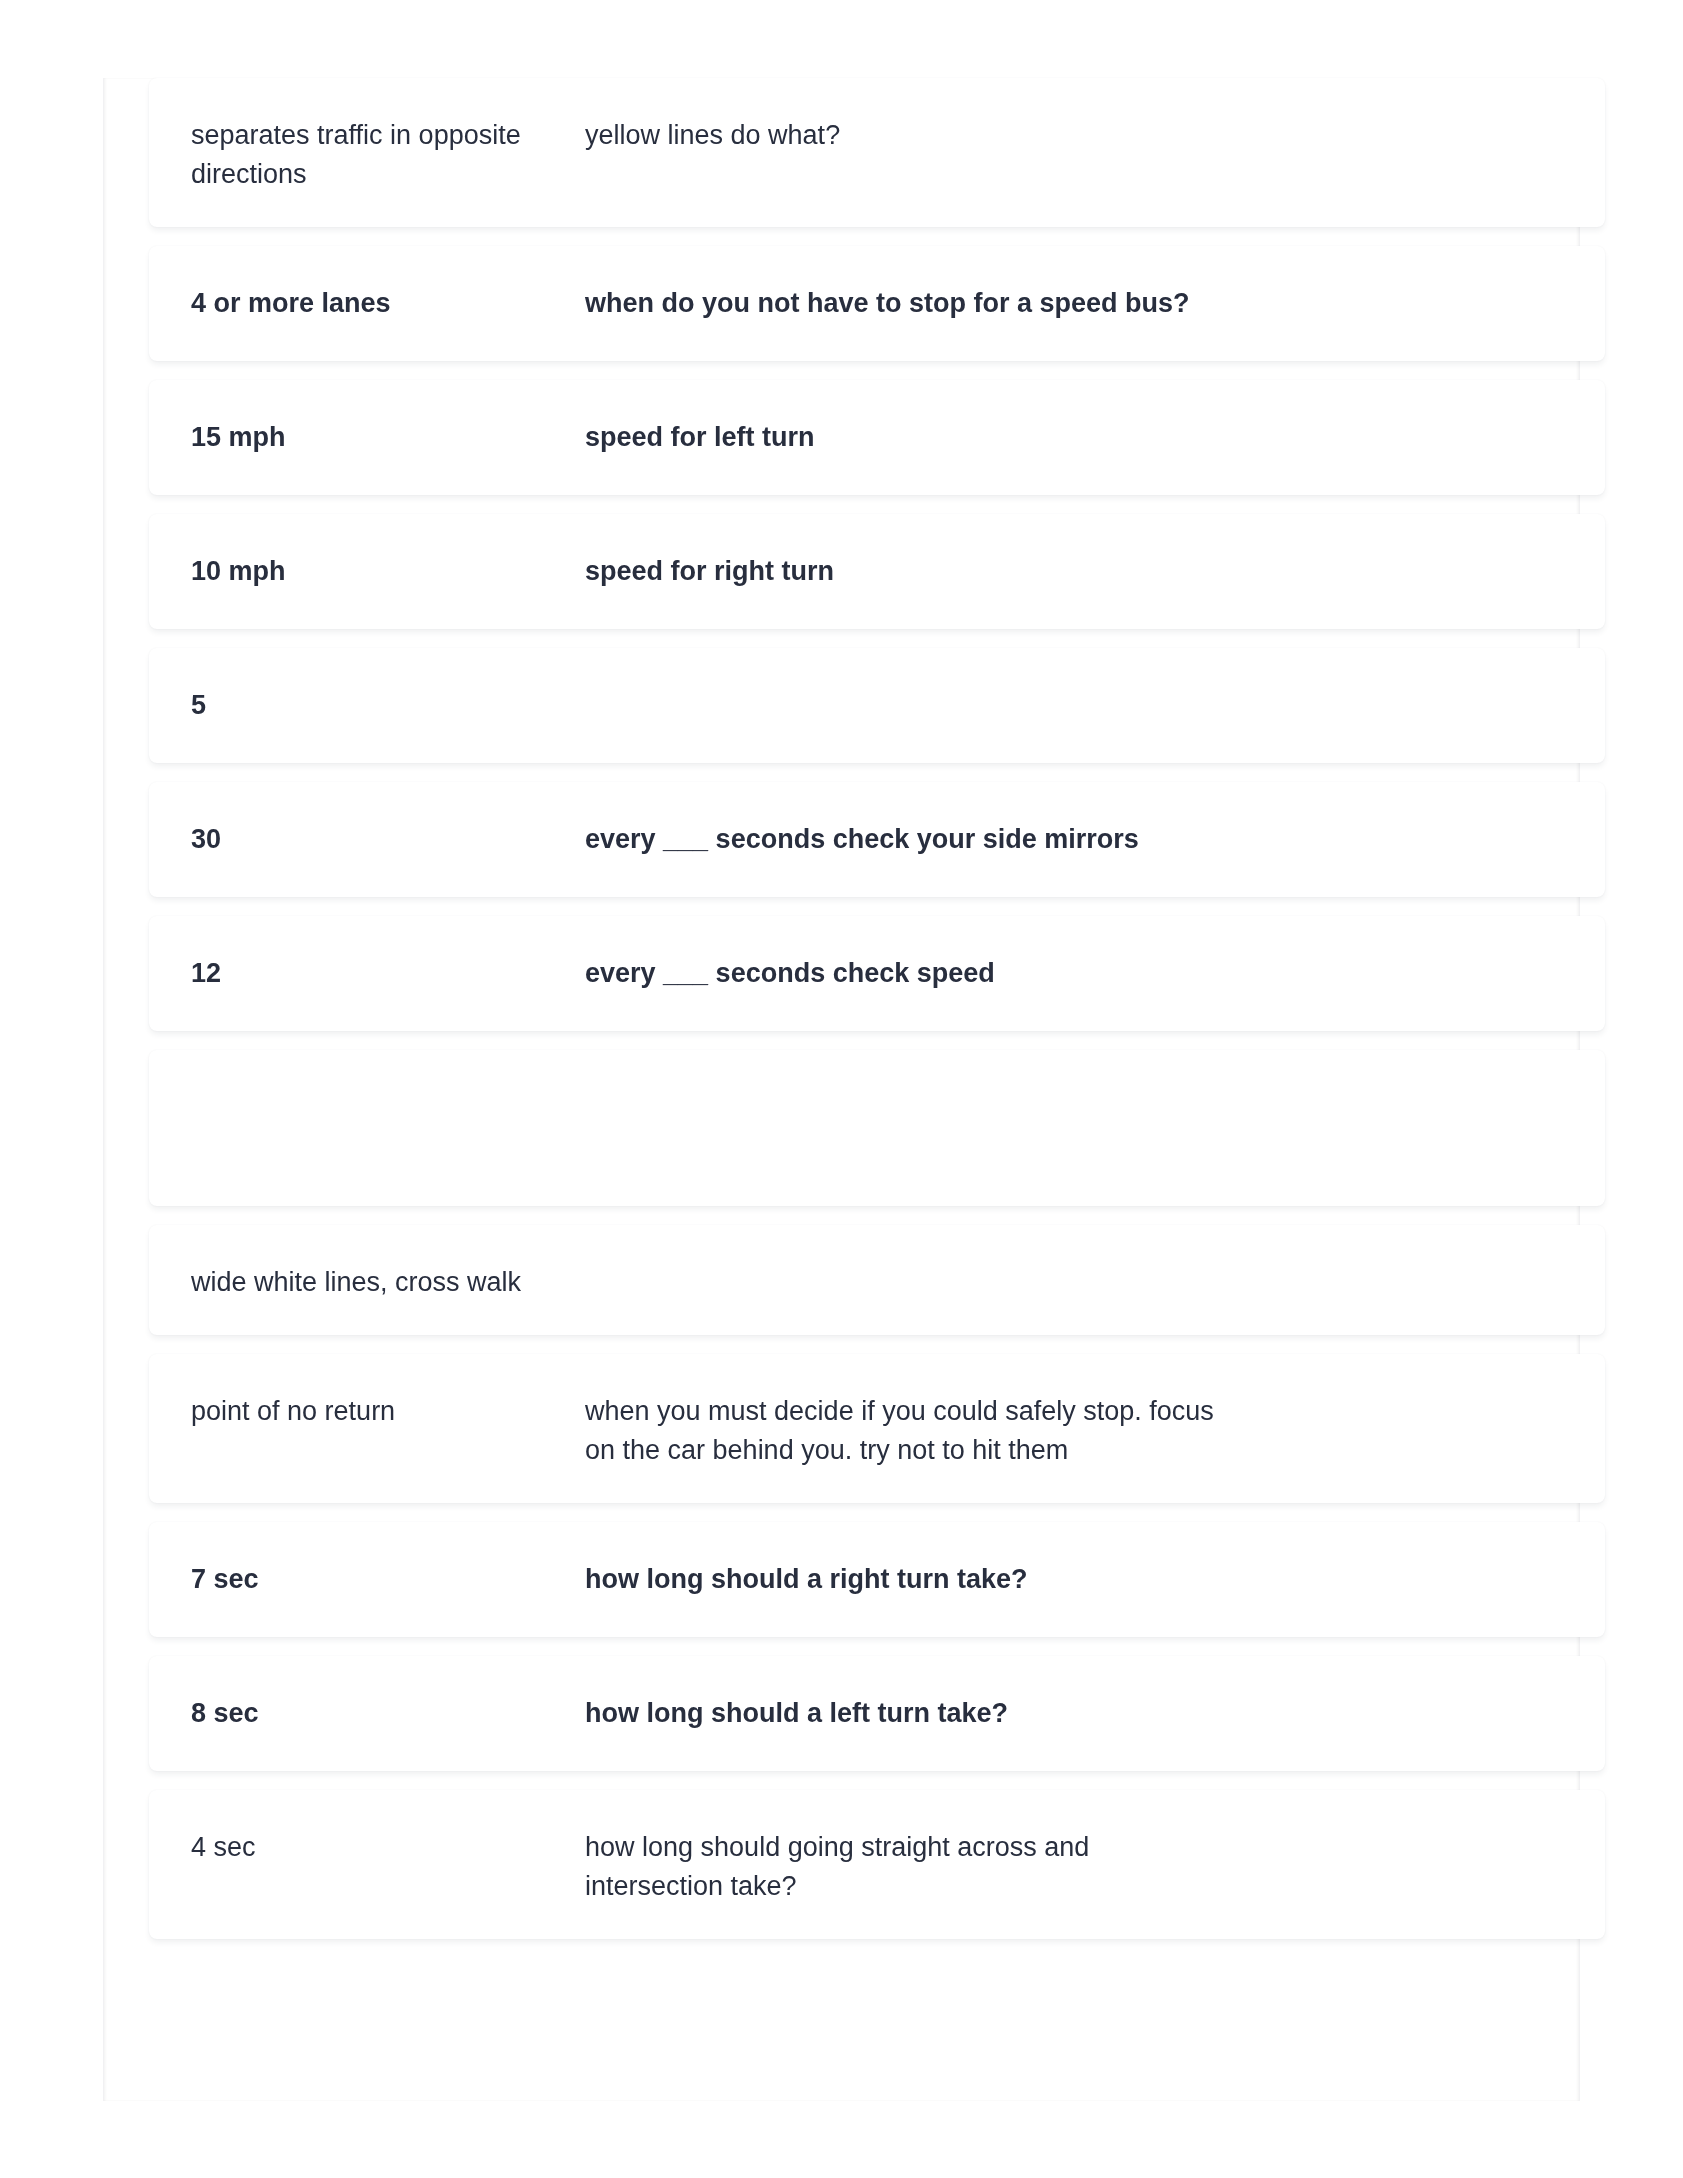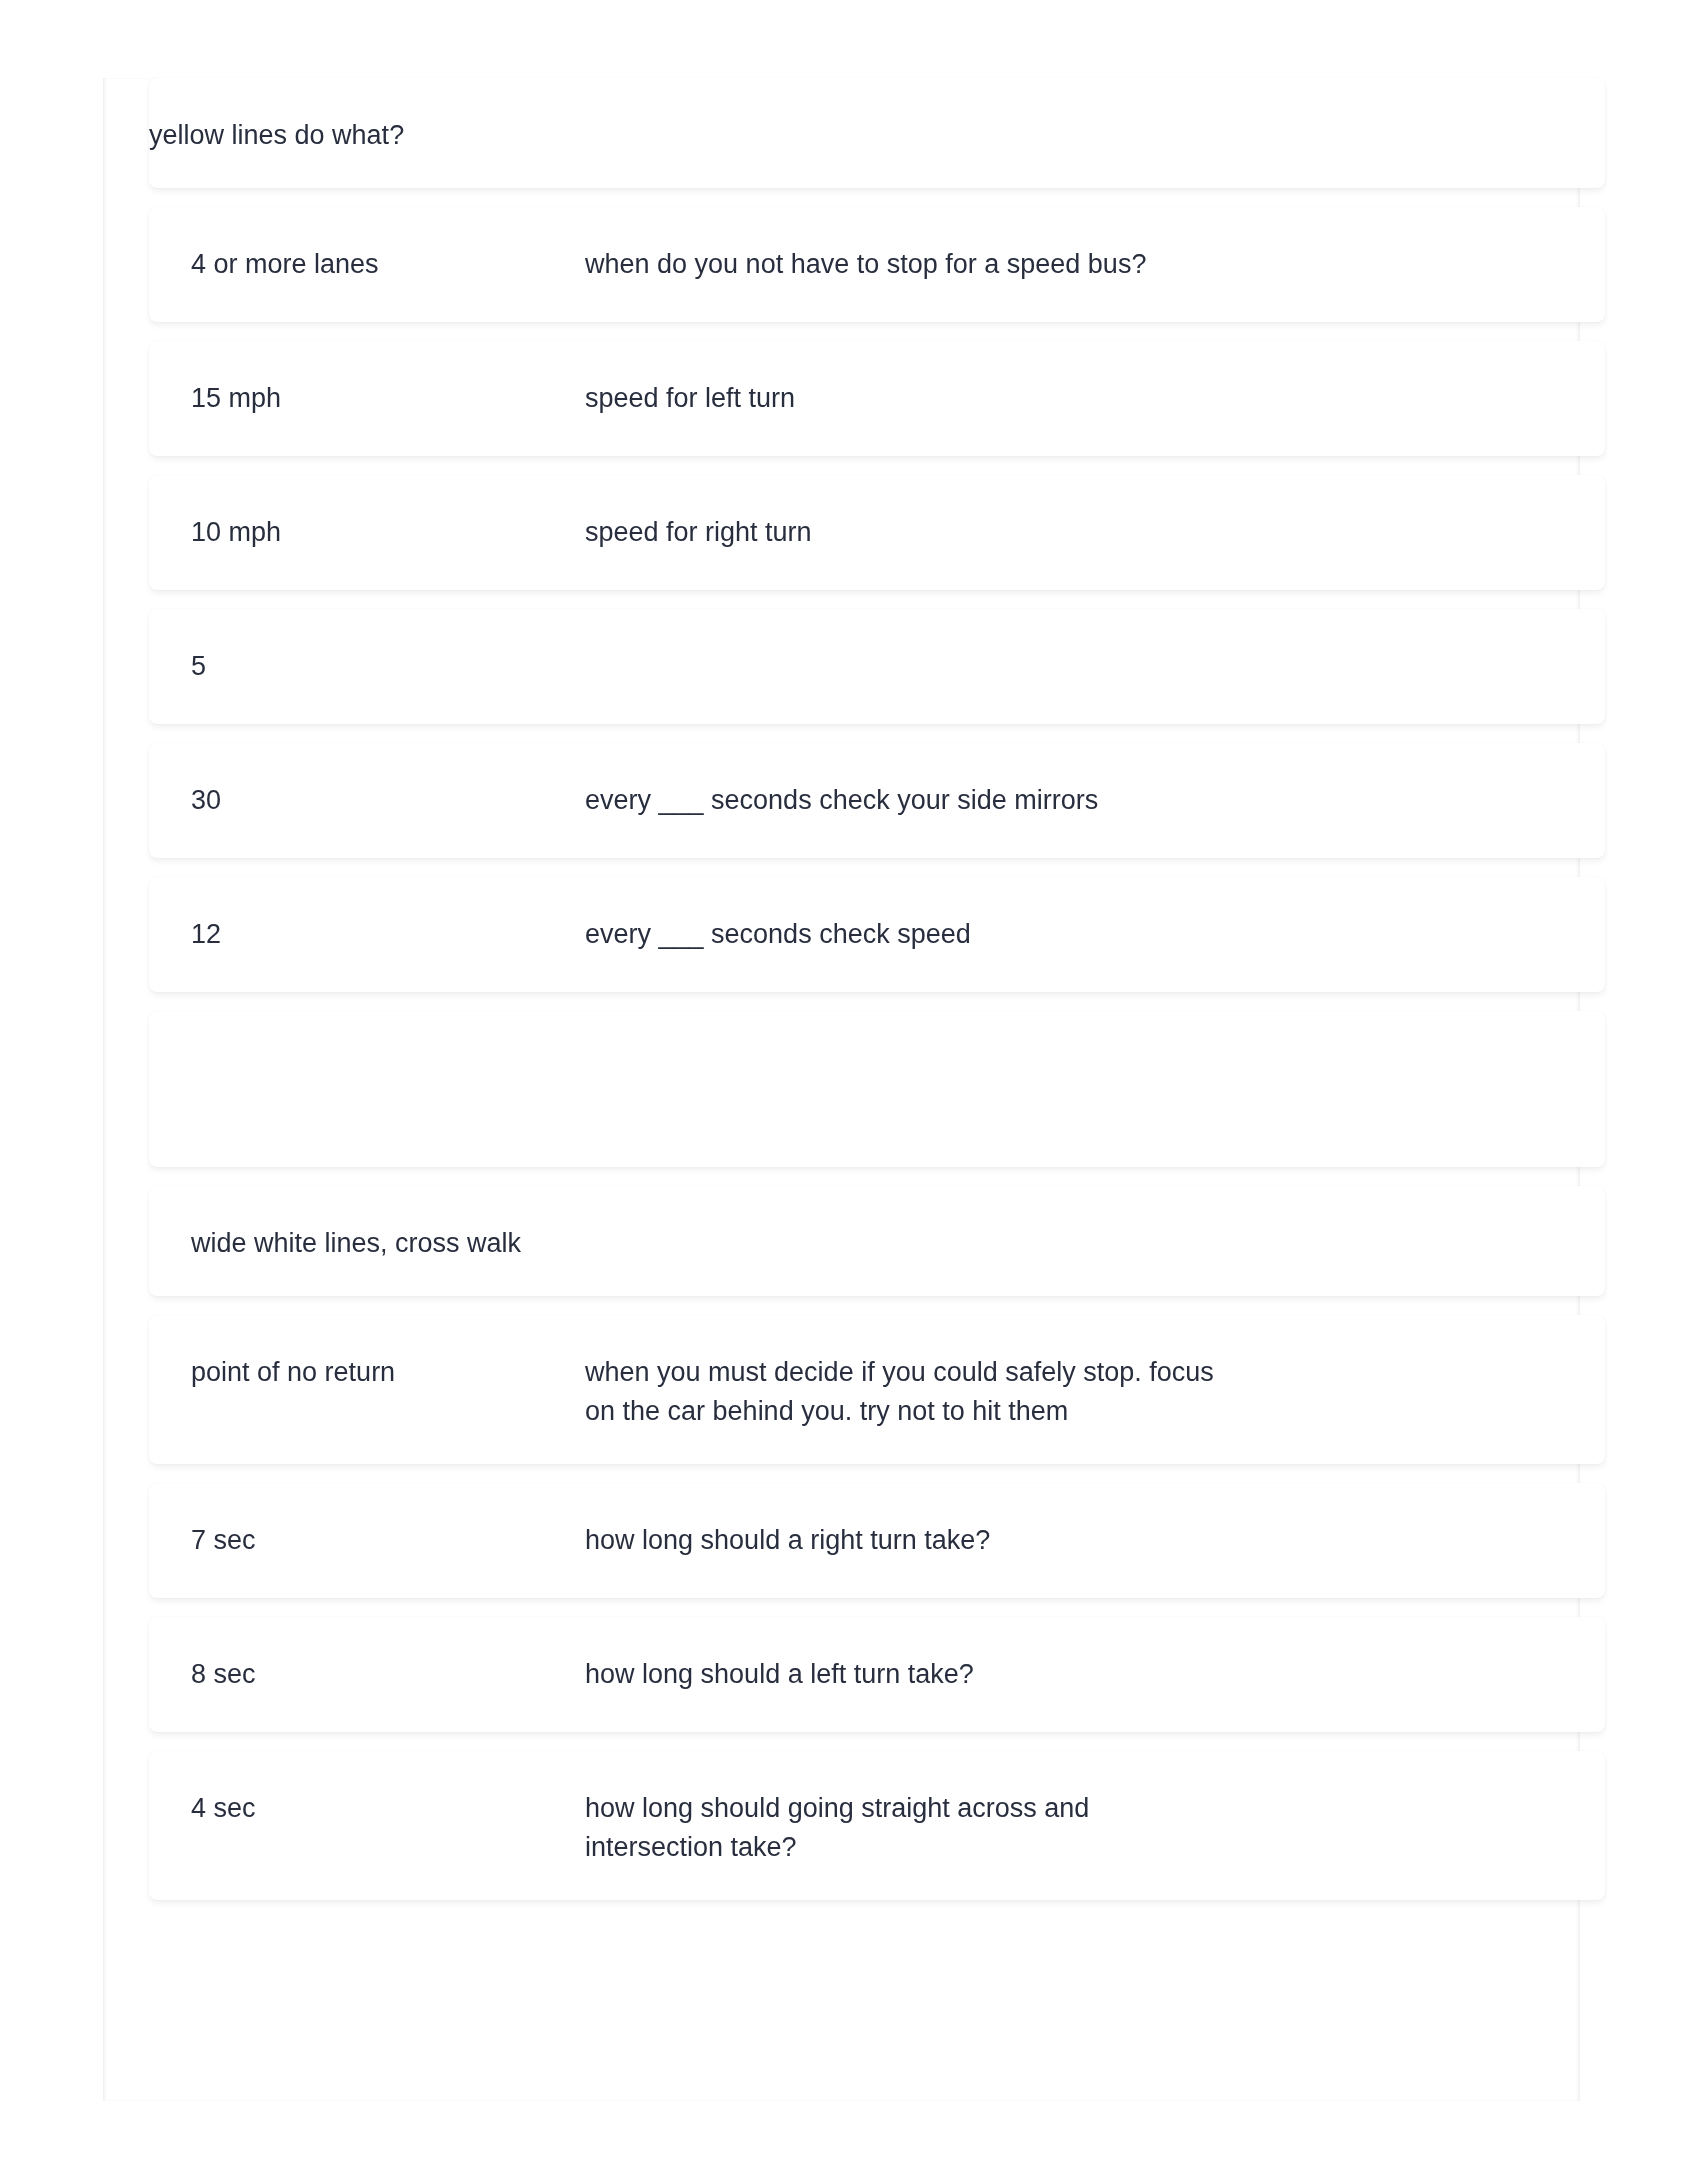--- a/index.html
+++ b/index.html
@@ -38,20 +38,21 @@
     box-shadow: 0 4px 6px -1px rgba(40,46,62,0.08), 0 0 2px rgba(40,46,62,0.06);
     margin-bottom: 19px;
     padding: 38px 0 33px 0;
     display: flex;
     font-size: 27px;
     line-height: 39px;
     box-sizing: border-box;
   }
   .card.single {
     min-height: 115px;
+    font-weight: bold;
   }
   .card.empty {
     height: 156px;
   }
   .term {
     width: 356px;
     margin-left: 42px;
     margin-right: 38px;
     flex: none;
   }
@@ -60,20 +61,21 @@
     flex: none;
   }
 </style>
 </head>
 <body>
 
 <div class="frame"></div>
 
 <div class="list">
   <div class="card">
+    <div class="term">separates traffic in opposite directions</div>
     <div class="definition">yellow lines do what?</div>
   </div>
   <div class="card single">
     <div class="term">4 or more lanes</div>
     <div class="definition">when do you not have to stop for a speed bus?</div>
   </div>
   <div class="card single">
     <div class="term">15 mph</div>
     <div class="definition">speed for left turn</div>
   </div>

